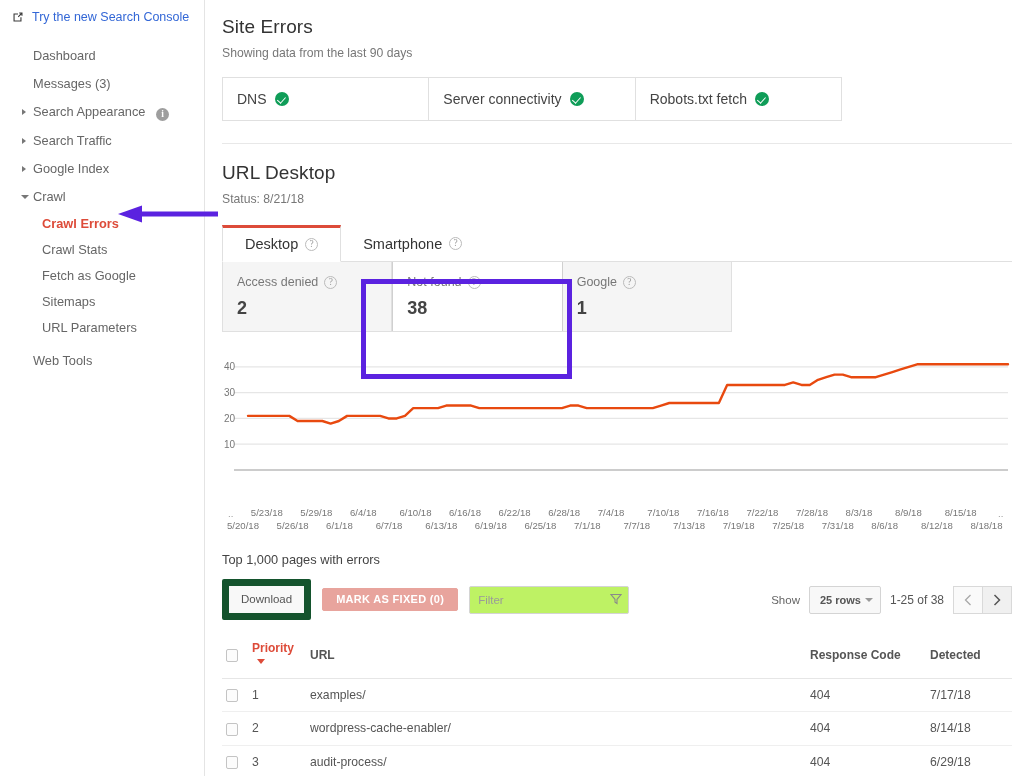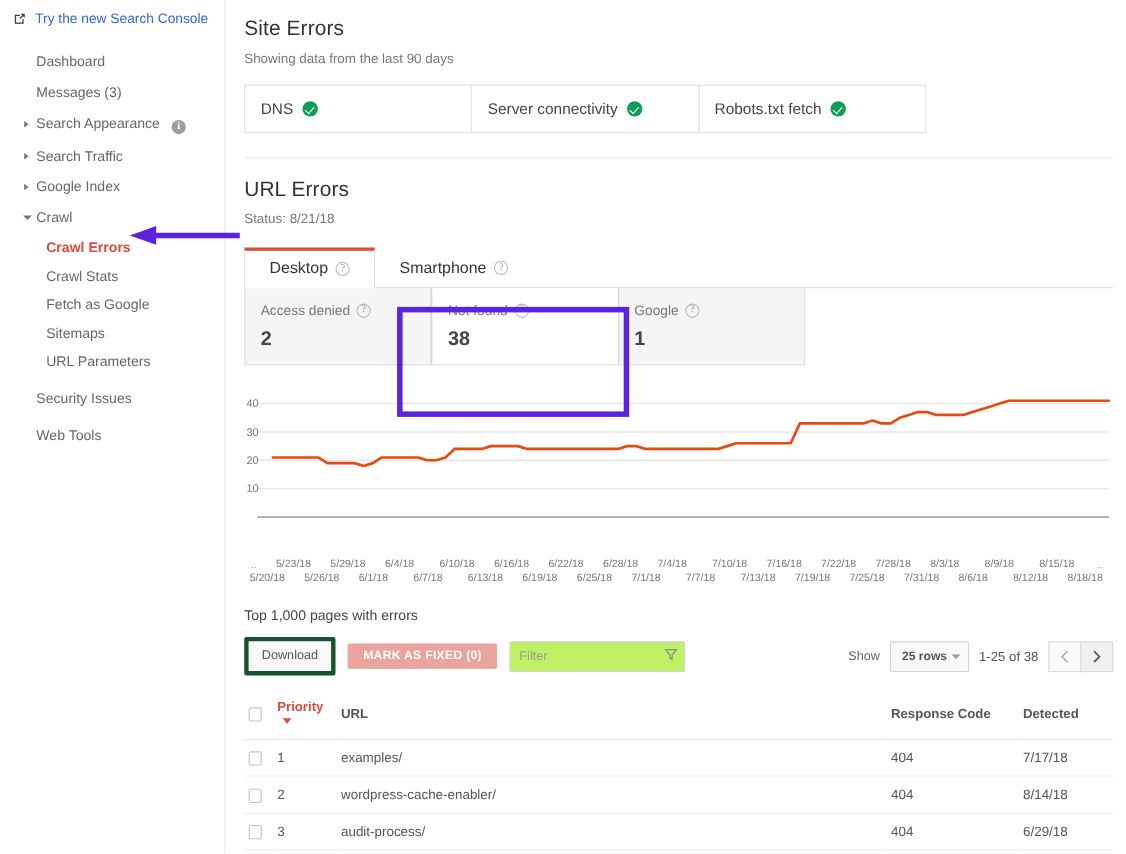--- a/index.html
+++ b/index.html
@@ -212,21 +212,21 @@
   
   .table-head-title {
     font-size: 12.8px; color: #444; margin: 14px 0 0 3px;
   }
   .toolbar {
     display: flex; align-items: center; margin: 12px 0 0 3px;
     width: 790px; position: relative;
   }
   .btn {
     font-size: 11.5px; padding: 7px 12px;
-    border: 4px solid #14532d; background: #f8f8f8;
+    border: 7px solid #14532d; background: #f8f8f8;
     color: #555; cursor: pointer; border-radius: 2px;
     line-height: 13px;
   }
   .btn-fixed {
     margin-left: 11px;
     background: #e8a49d; border: 1px solid #e8a49d;
     color: #fff; font-weight: bold; font-size: 11px;
     letter-spacing: .3px; padding: 4px 13px;
     cursor: default;
   }
@@ -366,23 +366,20 @@
         <span>Fetch as Google</span>
       </div>
       <div class="nav-sub">
         <span>Sitemaps</span>
       </div>
       <div class="nav-sub">
         <span>URL Parameters</span>
       </div>
 
       <div class="nav-item" style="margin-top:6px;">
-        <span>Security Issues</span>
-      </div>
-      <div class="nav-item" style="margin-top:6px;">
         <span>Web Tools</span>
       </div>
 
     </div>
   </div>
 
   <div class="main">
 
     <div class="section-title">Site Errors</div>
     <div class="section-sub">Showing data from the last 90 days</div>
@@ -397,21 +394,21 @@
         <span class="check-ok"></span>
       </div>
       <div class="se-cell">
         <span>Robots.txt fetch</span>
         <span class="check-ok"></span>
       </div>
     </div>
 
     <div class="hr-sep"></div>
 
-    <div class="section-title" style="margin-top:18px;">URL Errors</div>
+    <div class="section-title" style="margin-top:18px;">URL Desktop</div>
     <div class="section-sub">Status: 8/21/18</div>
 
     <div class="tabs">
       <div class="tab active">
         <span>Desktop</span>
         <span class="q-mark">?</span>
       </div>
       <div class="tab">
         <span>Smartphone</span>
         <span class="q-mark">?</span>

